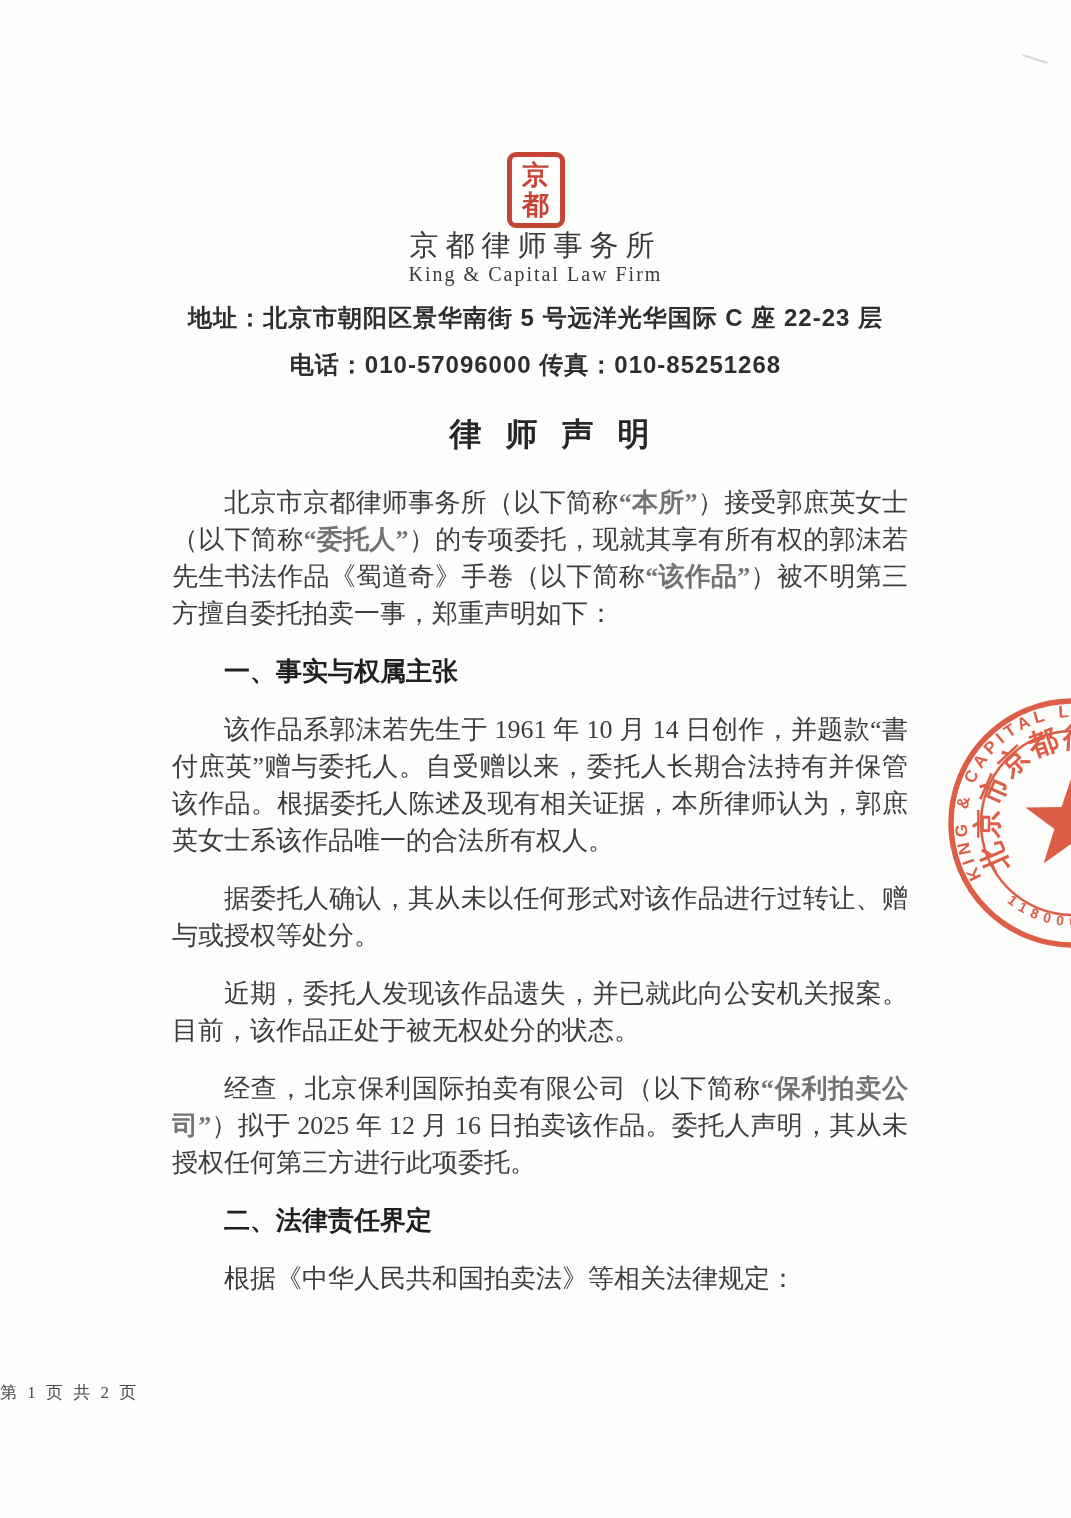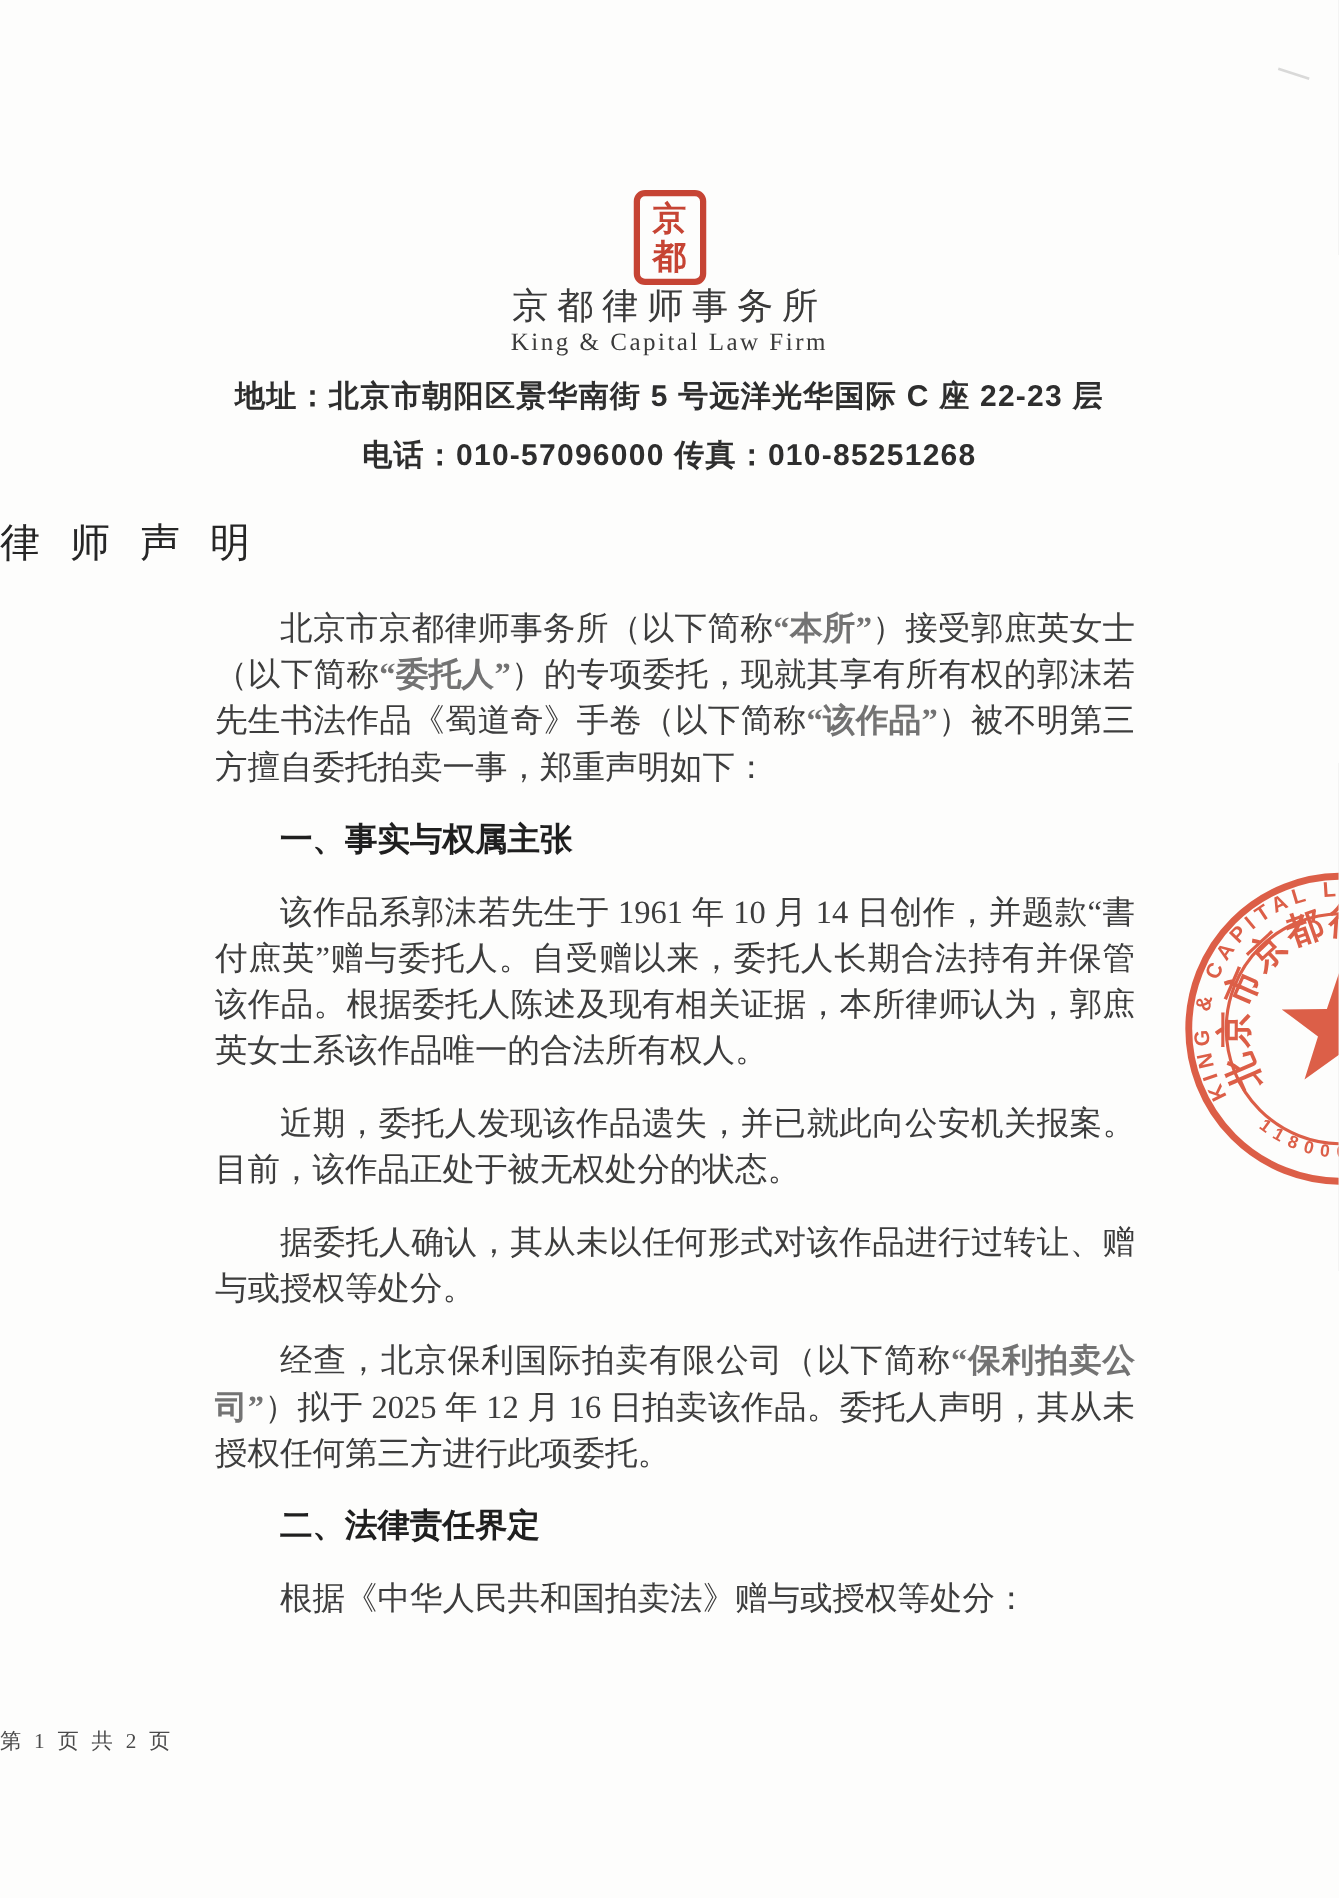--- a/index.html
+++ b/index.html
@@ -46,24 +46,26 @@
   .phone-line {
     margin-top:17px;
     font-family:"Liberation Sans","DejaVu Sans",sans-serif;
     font-weight:700;
     font-size:24px; line-height:30px;
     letter-spacing:1px;
     color:#2e2e2e;
   }
   .doc-title {
     margin-top:34px;
+    text-align:center;
     font-size:32px; line-height:40px;
-    font-weight:400;
+    font-weight:700;
     letter-spacing:8px;
     color:#262626;
+    margin-left:36px;
   }
   .doc-body {
     margin:30px 163px 0 172px;
     width:736px;
     text-align:justify;
     font-size:26px;
     line-height:37px;
   }
   .para { text-indent:2em; margin:0 0 21px 0; }
   .para b { font-weight:700; color:#737373; }
@@ -115,25 +117,25 @@
     <div class="addr-line">地址：北京市朝阳区景华南街 5 号远洋光华国际 C 座 22-23 层</div>
     <div class="phone-line">电话：010-57096000 传真：010-85251268</div>
   </div>
 
   <div class="doc-title">律 师 声 明</div>
 
   <div class="doc-body" id="document-body">
       <div class="para"><span>北京市京都律师事务所（以下简称</span><b>“本所”</b><span>）接受郭庶英女士（以下简称</span><b>“委托人”</b><span>）的专项委托，现就其享有所有权的郭沫若先生书法作品《蜀道奇》手卷（以下简称</span><b>“该作品”</b><span>）被不明第三方擅自委托拍卖一事，郑重声明如下：</span></div>
       <div class="heading">一、事实与权属主张</div>
       <div class="para"><span>该作品系郭沫若先生于 1961 年 10 月 14 日创作，并题款“書付庶英”赠与委托人。自受赠以来，委托人长期合法持有并保管该作品。根据委托人陈述及现有相关证据，本所律师认为，郭庶英女士系该作品唯一的合法所有权人。</span></div>
+      <div class="para"><span>据委托人确认，其从未以任何形式对该作品进行过转让、赠与或授权等处分。</span></div>
       <div class="para"><span>近期，委托人发现该作品遗失，并已就此向公安机关报案。目前，该作品正处于被无权处分的状态。</span></div>
-      <div class="para"><span>据委托人确认，其从未以任何形式对该作品进行过转让、赠与或授权等处分。</span></div>
       <div class="para"><span>经查，北京保利国际拍卖有限公司（以下简称</span><b>“保利拍卖公司”</b><span>）拟于 2025 年 12 月 16 日拍卖该作品。委托人声明，其从未授权任何第三方进行此项委托。</span></div>
       <div class="heading">二、法律责任界定</div>
-      <div class="para"><span>根据《中华人民共和国拍卖法》赠与或授权等处分：</span></div>
+      <div class="para"><span>根据《中华人民共和国拍卖法》等相关法律规定：</span></div>
     </div>
 
   <div class="stamp-wrap">
     <svg width="320" height="320" viewBox="0 0 320 320">
       <defs>
         <path id="arcEn" d="M 73.2 220.8 A 106 106 0 1 1 246.8 220.8" fill="none"></path>
         <path id="arcNum" d="M 81.1 226.2 A 103 103 0 0 0 238.9 226.2" fill="none"></path>
         <path id="arcCn" d="M 97.7 203.6 A 76 76 0 1 1 222.3 203.6" fill="none"></path>
       </defs>
       <circle cx="160" cy="160" r="122" fill="none" stroke="#d8492f" stroke-width="5.5"></circle>

